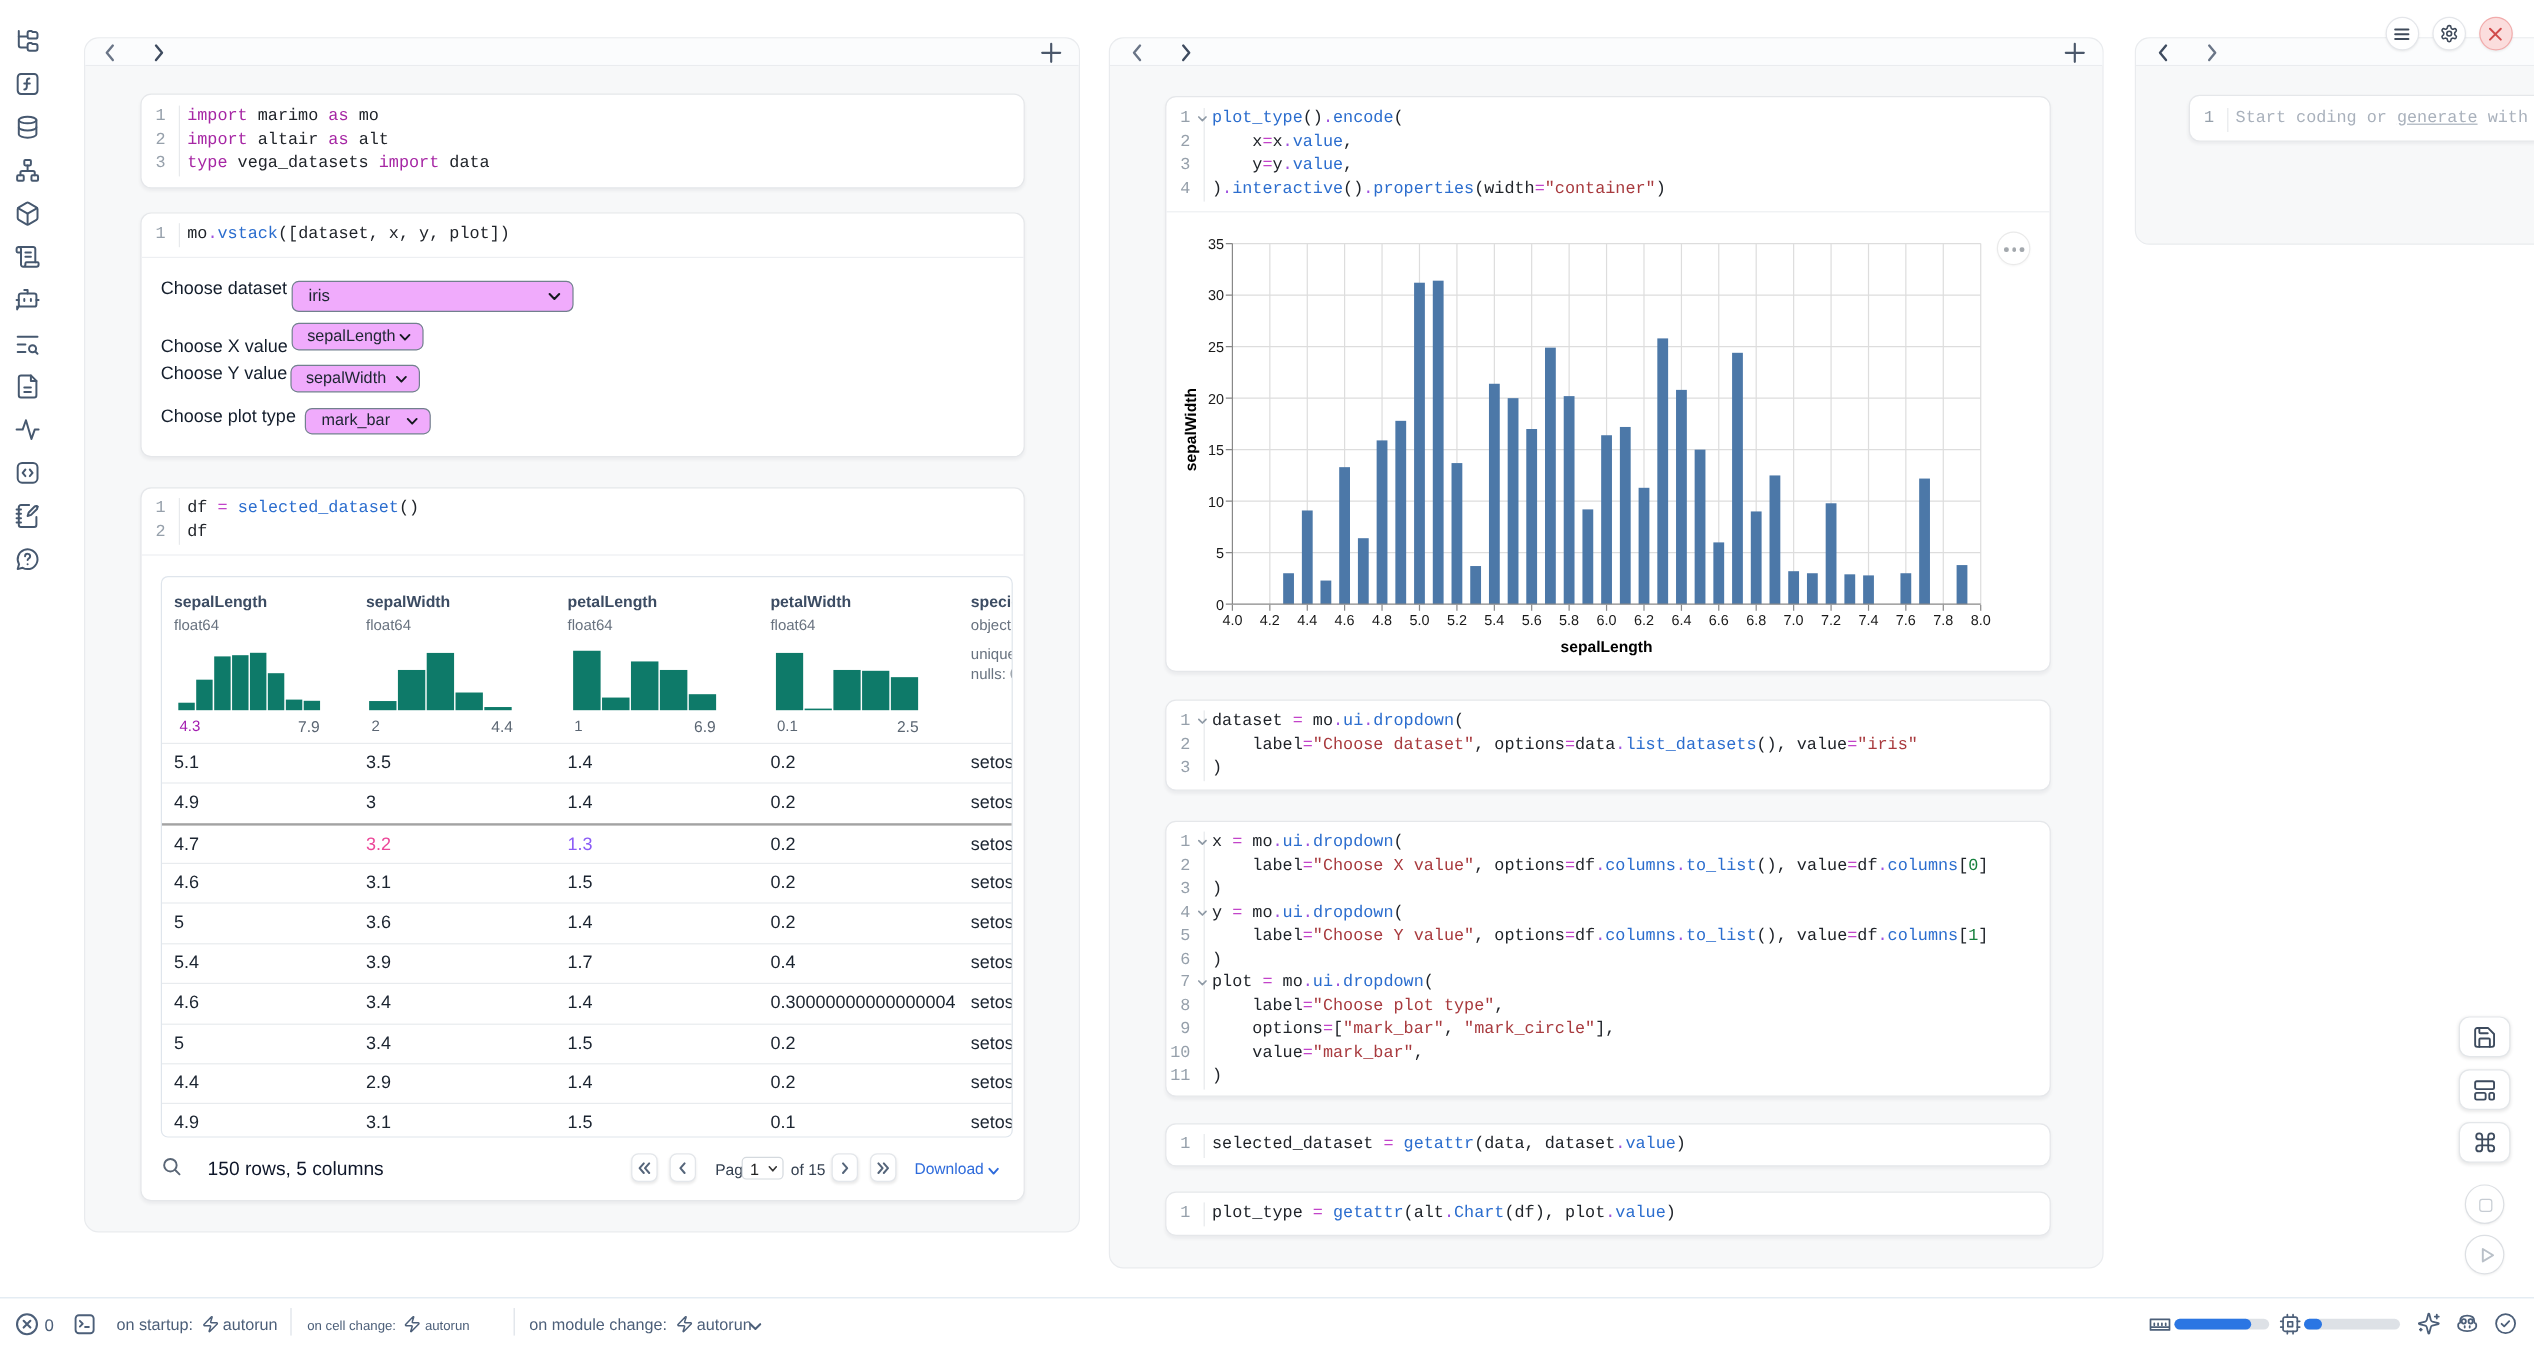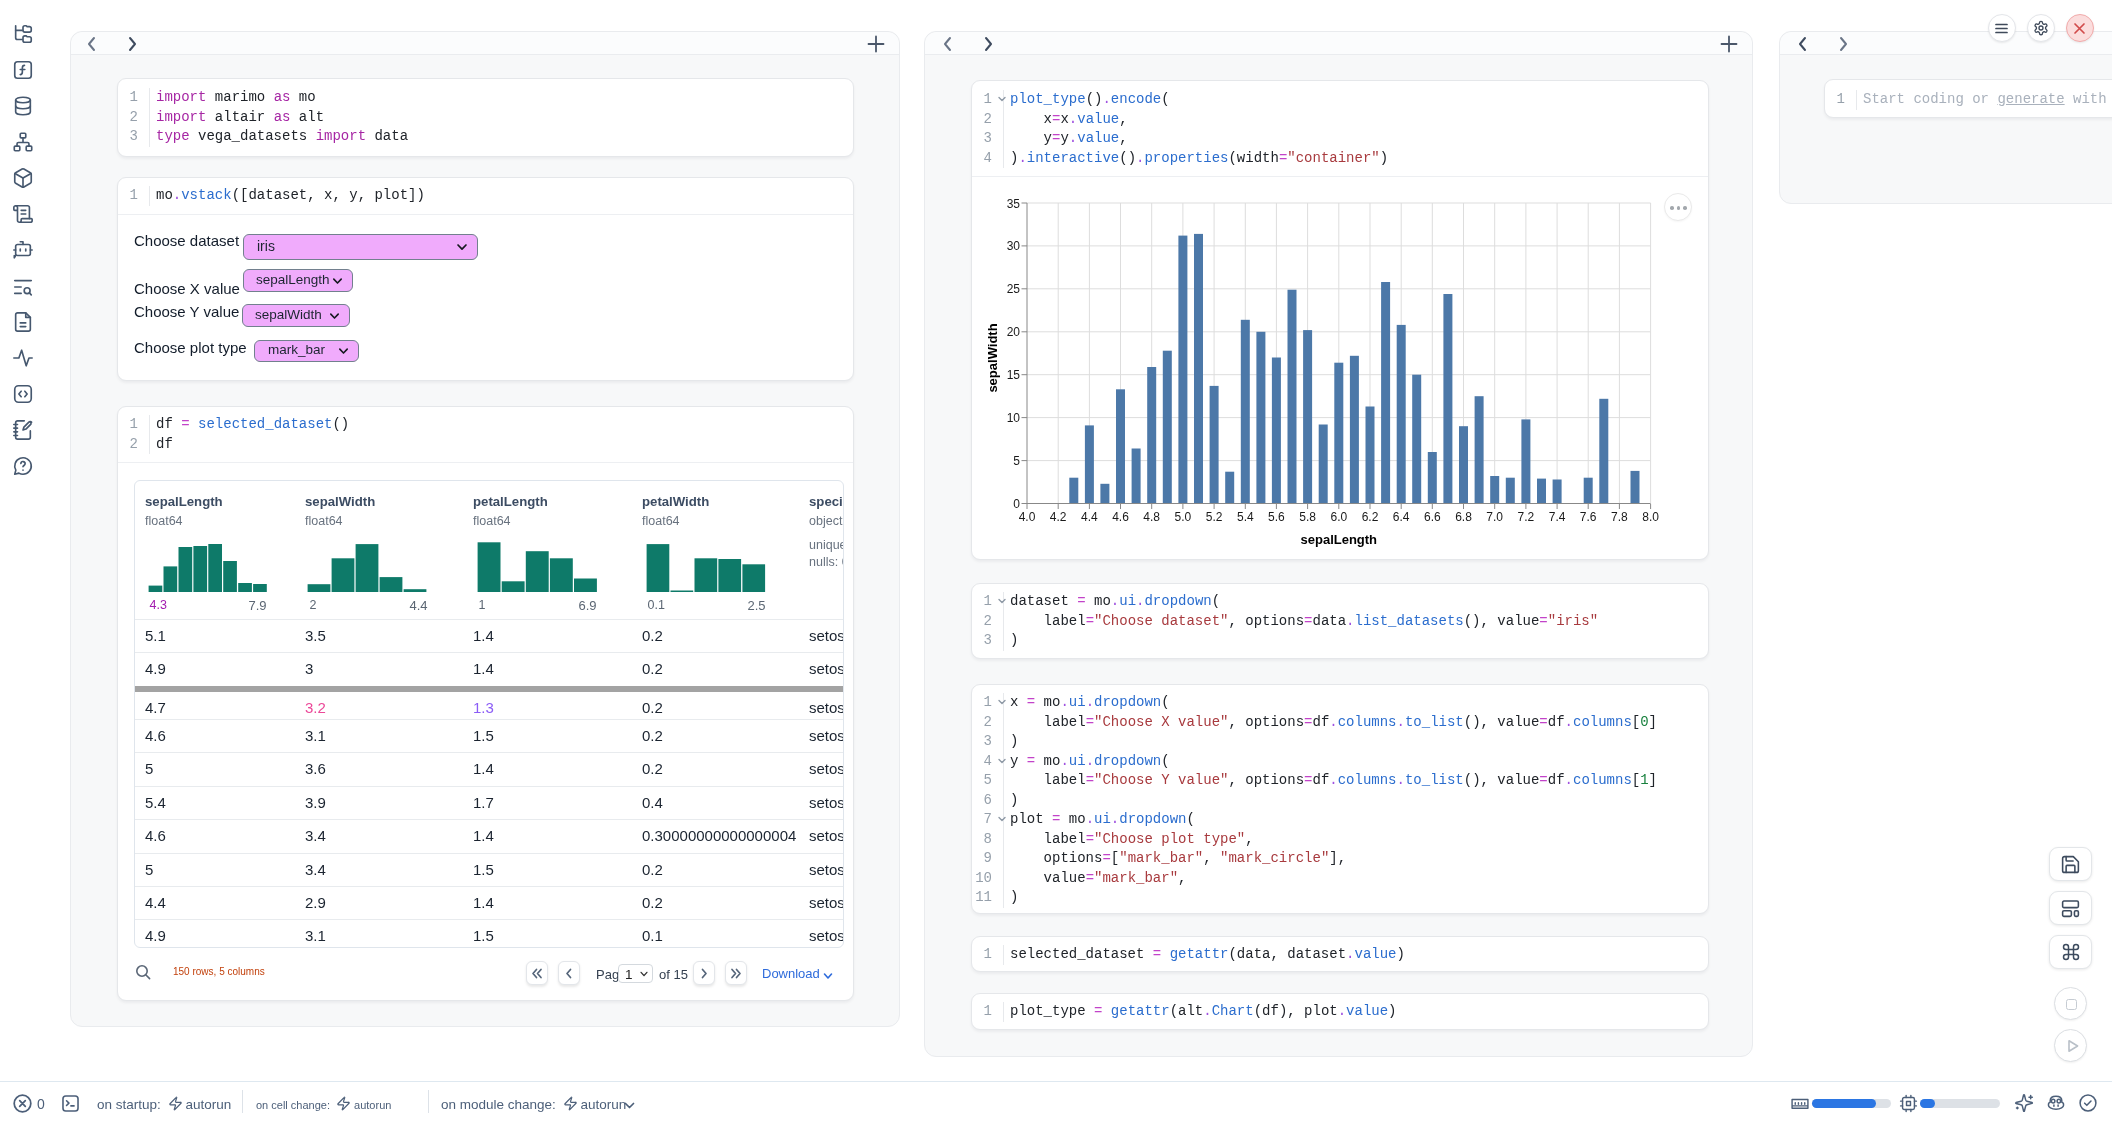--- a/index.html
+++ b/index.html
@@ -248,21 +248,21 @@
 <div class="abs" style="left:507.5px; top:7px; font-size:15px; color:#1b2430;">0.2</div>
 <div class="abs" style="left:674.5px; top:7px; font-size:15px; color:#1b2430;">setosa</div>
 </div>
 <div class="abs" style="left:0; top:171.3px; width:710px; height:33.4px; border-top:1px solid #e8ebee;">
 <div class="abs" style="left:10.5px; top:7px; font-size:15px; color:#1b2430;">4.9</div>
 <div class="abs" style="left:170.5px; top:7px; font-size:15px; color:#1b2430;">3</div>
 <div class="abs" style="left:338.5px; top:7px; font-size:15px; color:#1b2430;">1.4</div>
 <div class="abs" style="left:507.5px; top:7px; font-size:15px; color:#1b2430;">0.2</div>
 <div class="abs" style="left:674.5px; top:7px; font-size:15px; color:#1b2430;">setosa</div>
 </div>
-<div class="abs" style="left:0; top:204.7px; width:792px; height:33.4px; border-top:6px solid #a3a3a3;padding-left:25px;">
+<div class="abs" style="left:0; top:204.7px; width:792px; height:33.4px; border-top:2px solid #a3a3a3;padding-left:25px;">
 <div class="abs" style="left:10.5px; top:7px; font-size:15px; color:#1b2430;">4.7</div>
 <div class="abs" style="left:170.5px; top:7px; font-size:15px; color:#ec4899;">3.2</div>
 <div class="abs" style="left:338.5px; top:7px; font-size:15px; color:#8b5cf6;">1.3</div>
 <div class="abs" style="left:507.5px; top:7px; font-size:15px; color:#1b2430;">0.2</div>
 <div class="abs" style="left:674.5px; top:7px; font-size:15px; color:#1b2430;">setosa</div>
 </div>
 <div class="abs" style="left:0; top:238.1px; width:710px; height:33.4px; border-top:1px solid #e8ebee;">
 <div class="abs" style="left:10.5px; top:7px; font-size:15px; color:#1b2430;">4.6</div>
 <div class="abs" style="left:170.5px; top:7px; font-size:15px; color:#1b2430;">3.1</div>
 <div class="abs" style="left:338.5px; top:7px; font-size:15px; color:#1b2430;">1.5</div>
@@ -309,21 +309,21 @@
 <div class="abs" style="left:170.5px; top:7px; font-size:15px; color:#1b2430;">3.1</div>
 <div class="abs" style="left:338.5px; top:7px; font-size:15px; color:#1b2430;">1.5</div>
 <div class="abs" style="left:507.5px; top:7px; font-size:15px; color:#1b2430;">0.1</div>
 <div class="abs" style="left:674.5px; top:7px; font-size:15px; color:#1b2430;">setosa</div>
 </div>
 </div>
   <svg class="abs" style="left:17px; top:557px;" width="17" height="17" viewBox="0 0 17 17">
       <circle cx="7" cy="7" r="5.2" fill="none" stroke="#5a6676" stroke-width="1.6"></circle>
       <path d="M11 11l3.6 3.6" stroke="#5a6676" stroke-width="1.6" stroke-linecap="round"></path>
     </svg>
-<div class="abs" style="left:55px; top:559px; font-size:10px; color:#c2410c;">150 rows, 5 columns</div>
+<div class="abs" style="left:55px; top:559px; font-size:16px; color:#0f172a;">150 rows, 5 columns</div>
 <div class="abs" style="left:408px; top:554px; background:#fff; border:1px solid #e3e6ea; border-radius:6px; box-shadow:0 1.5px 2.5px rgba(0,0,0,.09); width:22px; height:24px;">
       <svg width="20" height="22" viewBox="0 0 20 21" style="display:block;margin:1px 0 0 0px;" fill="none" stroke="#55657a" stroke-width="1.7" stroke-linecap="round" stroke-linejoin="round">
         <path d="M9.5 6l-3.5 4 3.5 4M14 6l-3.5 4 3.5 4"></path>
       </svg>
     </div>
 <div class="abs" style="left:440px; top:554px; background:#fff; border:1px solid #e3e6ea; border-radius:6px; box-shadow:0 1.5px 2.5px rgba(0,0,0,.09); width:22px; height:24px;">
       <svg width="20" height="22" viewBox="0 0 20 21" style="display:block;margin:1px 0 0 0px;" fill="none" stroke="#55657a" stroke-width="1.7" stroke-linecap="round" stroke-linejoin="round">
         <path d="M11.5 6L8 10l3.5 4"></path>
       </svg>
     </div>

